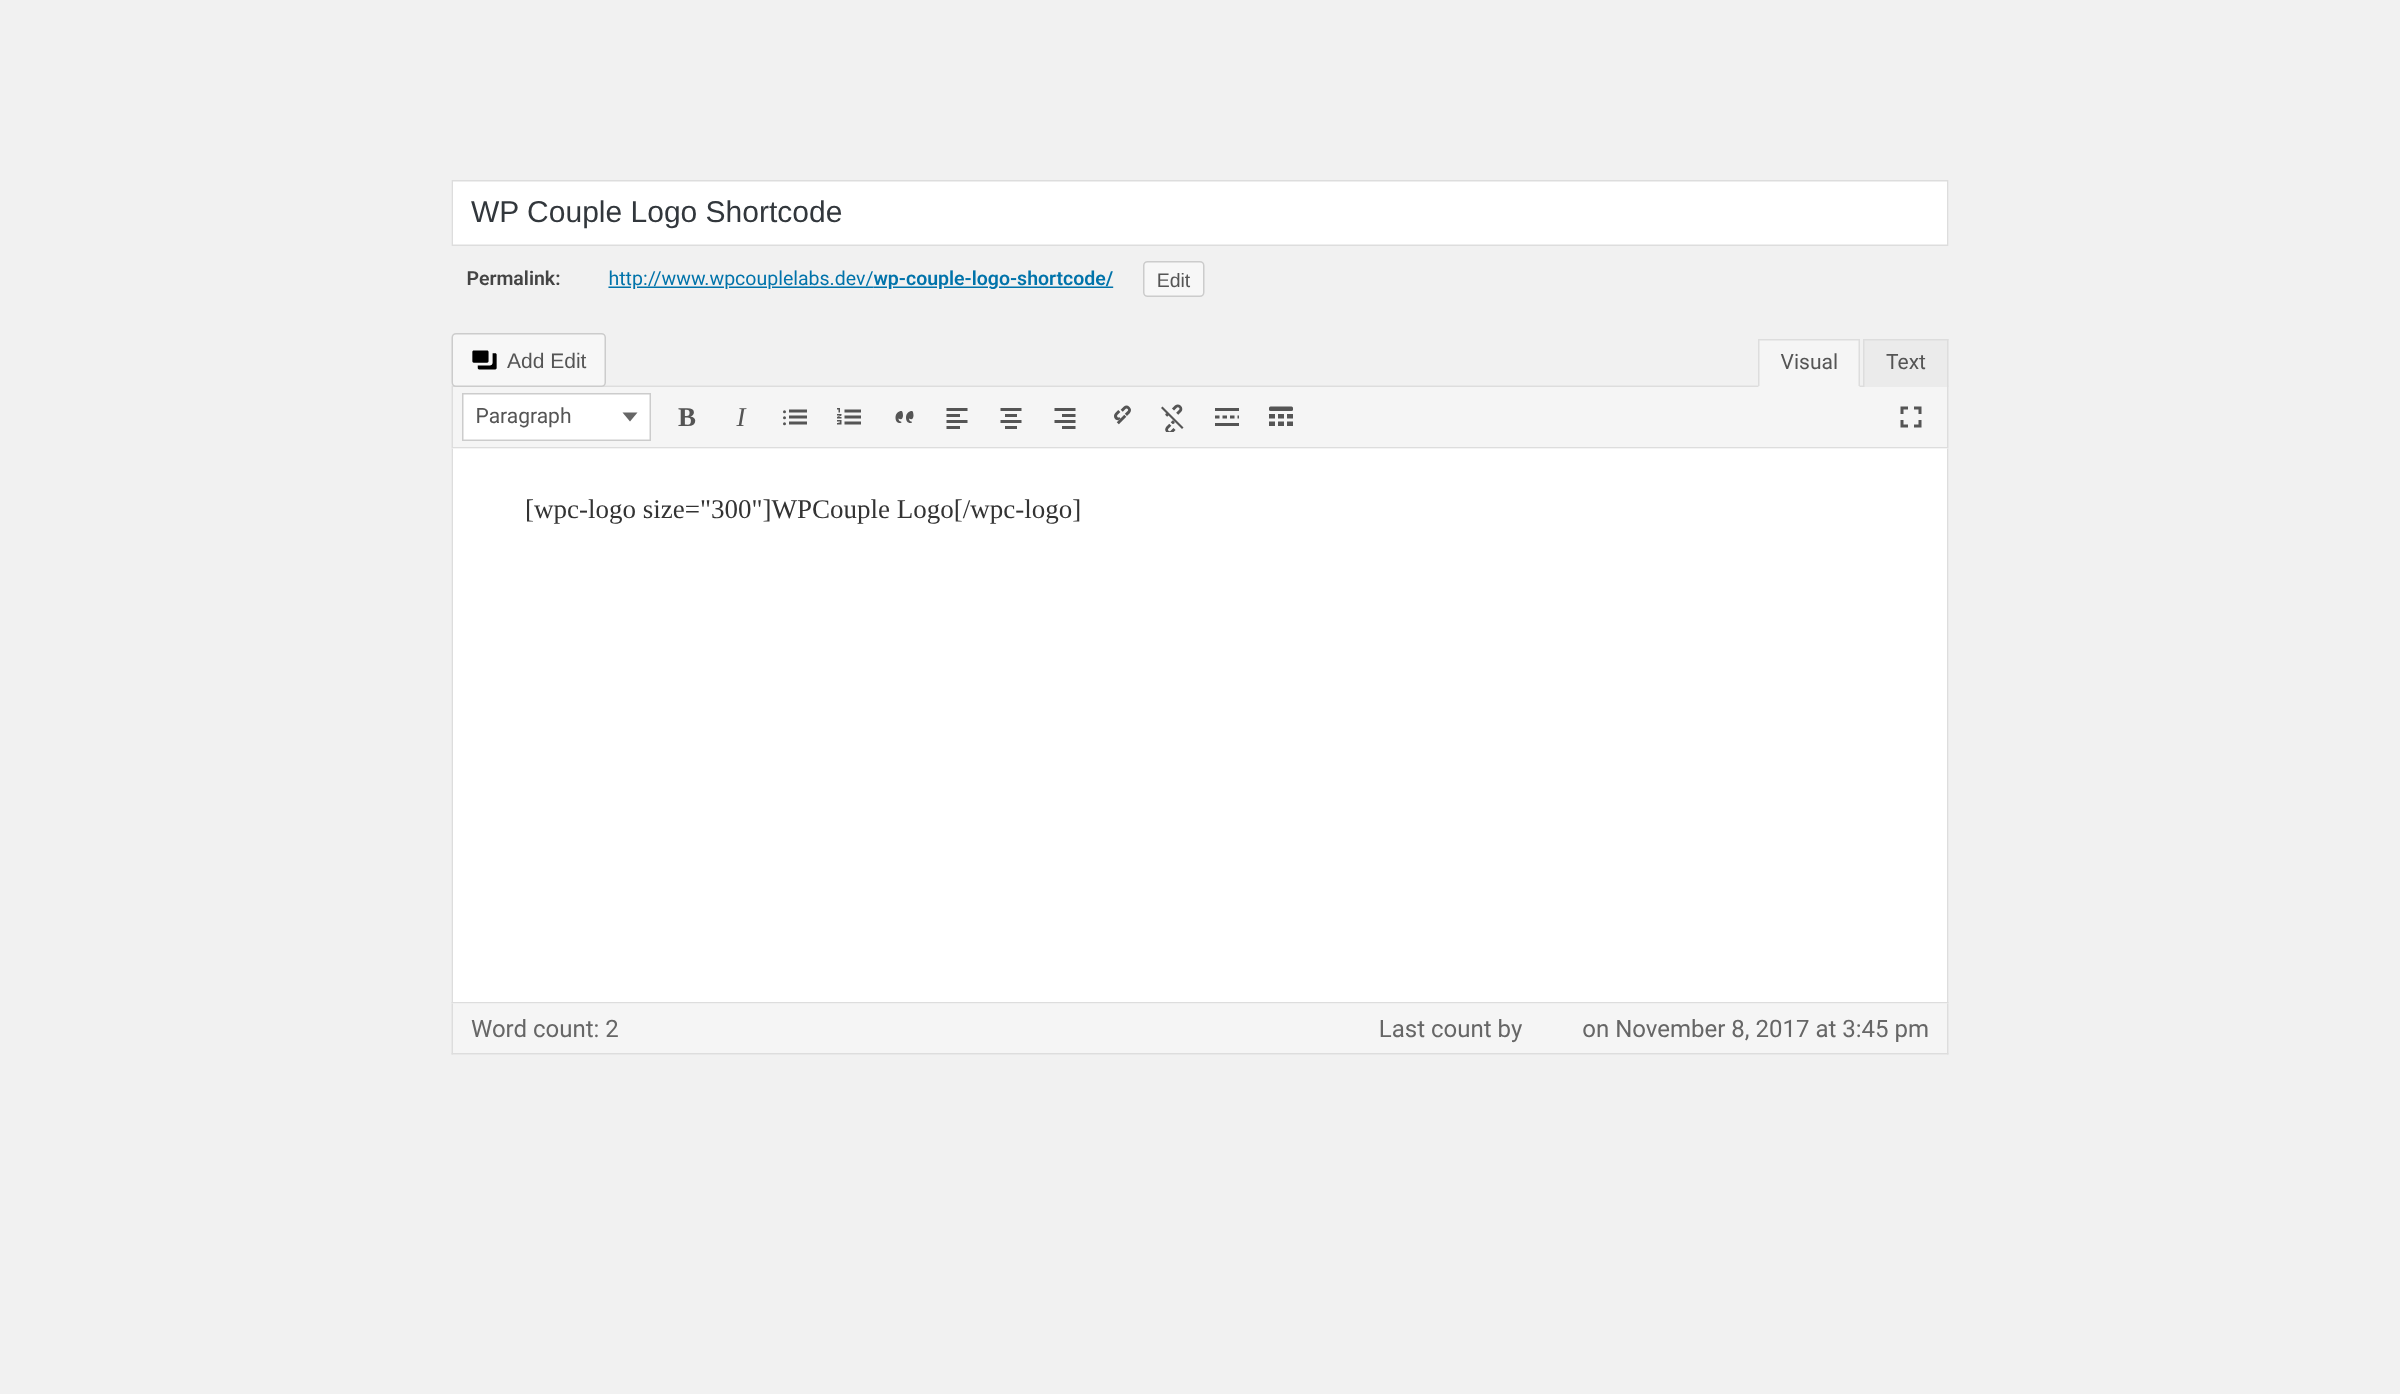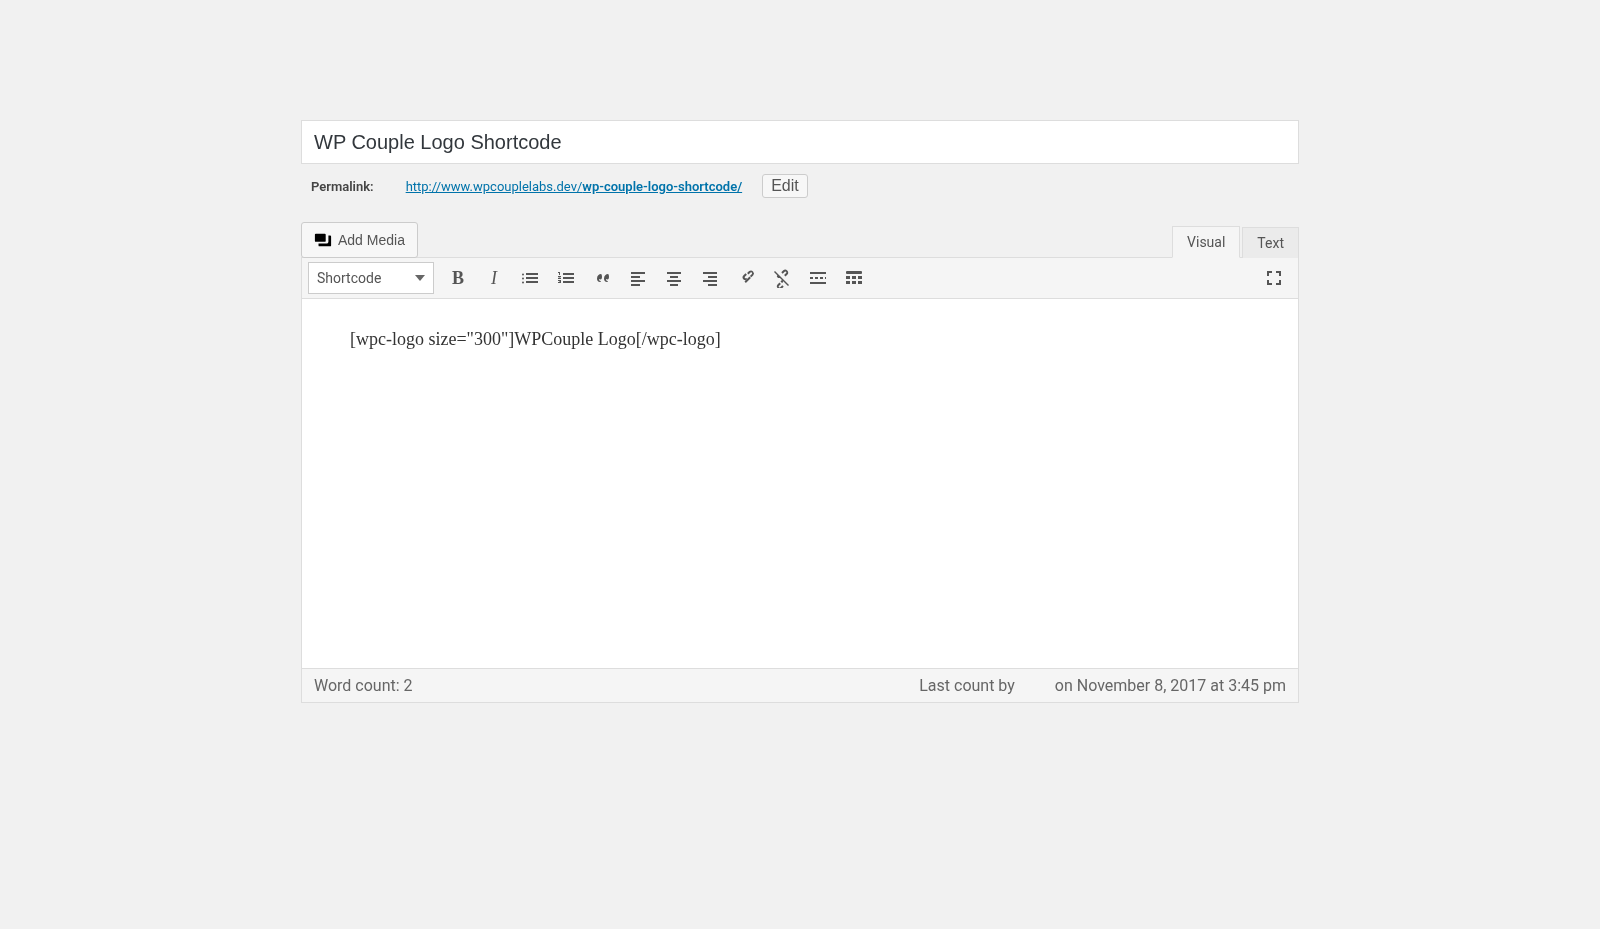--- a/index.html
+++ b/index.html
@@ -38,21 +38,21 @@
     font-size: 13px;
     color: #666;
   }
   .permalink-label { font-weight: 600; color: #444; }
   .permalink-link {
     color: #0073aa;
     margin-left: 12px;
   }
   .permalink-link .slug { font-weight: 600; }
   .edit-btn {
-    font-size: 16px;
+    font-size: 13px;
     padding: 1px 8px;
     height: 24px;
     border: 1px solid #ccc;
     background: #f7f7f7;
     color: #555;
     border-radius: 3px;
     cursor: pointer;
   }
   .media-row {
     display: flex;
@@ -71,21 +71,21 @@
     color: #555;
     font-size: 14px;
     border-radius: 3px;
     cursor: pointer;
   }
   .add-media-icon {
     width: 18px; height: 18px;
     display: inline-flex; align-items:center; justify-content:center;
     color: #82878c;
   }
-  .tabs { display: flex; align-items: center; }
+  .tabs { display: flex; }
   .tab {
     padding: 7px 14px;
     font-size: 14px;
     border: 1px solid #ddd;
     border-bottom: none;
     background: #ebebeb;
     color: #555;
     cursor: pointer;
     margin-left: 2px;
   }
@@ -175,32 +175,32 @@
     <button class="edit-btn">Edit</button>
   </div>
 
   <div class="media-row">
     <button class="add-media-btn">
       <span class="add-media-icon">
         <svg viewBox="0 0 20 20">
             <path d="M13 11V4c0-.55-.45-1-1-1H2c-.55 0-1 .45-1 1v7c0 .55.45 1 1 1h10c.55 0 1-.45 1-1zm-1-1l-2.5-3-1.5 2L6 6 3 10h9zm6-5h-2v7c0 1.1-.9 2-2 2H5v2c0 .55.45 1 1 1h12c.55 0 1-.45 1-1V6c0-.55-.45-1-1-1z"></path>
           </svg>
       </span>
-      <span>Add Media</span>
+      <span>Add Edit</span>
     </button>
     <div class="tabs">
       <div class="tab active">Visual</div>
       <div class="tab">Text</div>
     </div>
   </div>
 
   <div class="toolbar">
     <div class="toolbar-left">
       <div class="format-select">
-        <span>Shortcode</span>
+        <span>Paragraph</span>
         <span class="caret"></span>
       </div>
 
       <div class="tb-btn">
         <span class="bold-serif">B</span>
       </div>
       <div class="tb-btn">
         <span class="italic-serif">I</span>
       </div>
       <div class="tb-btn">

